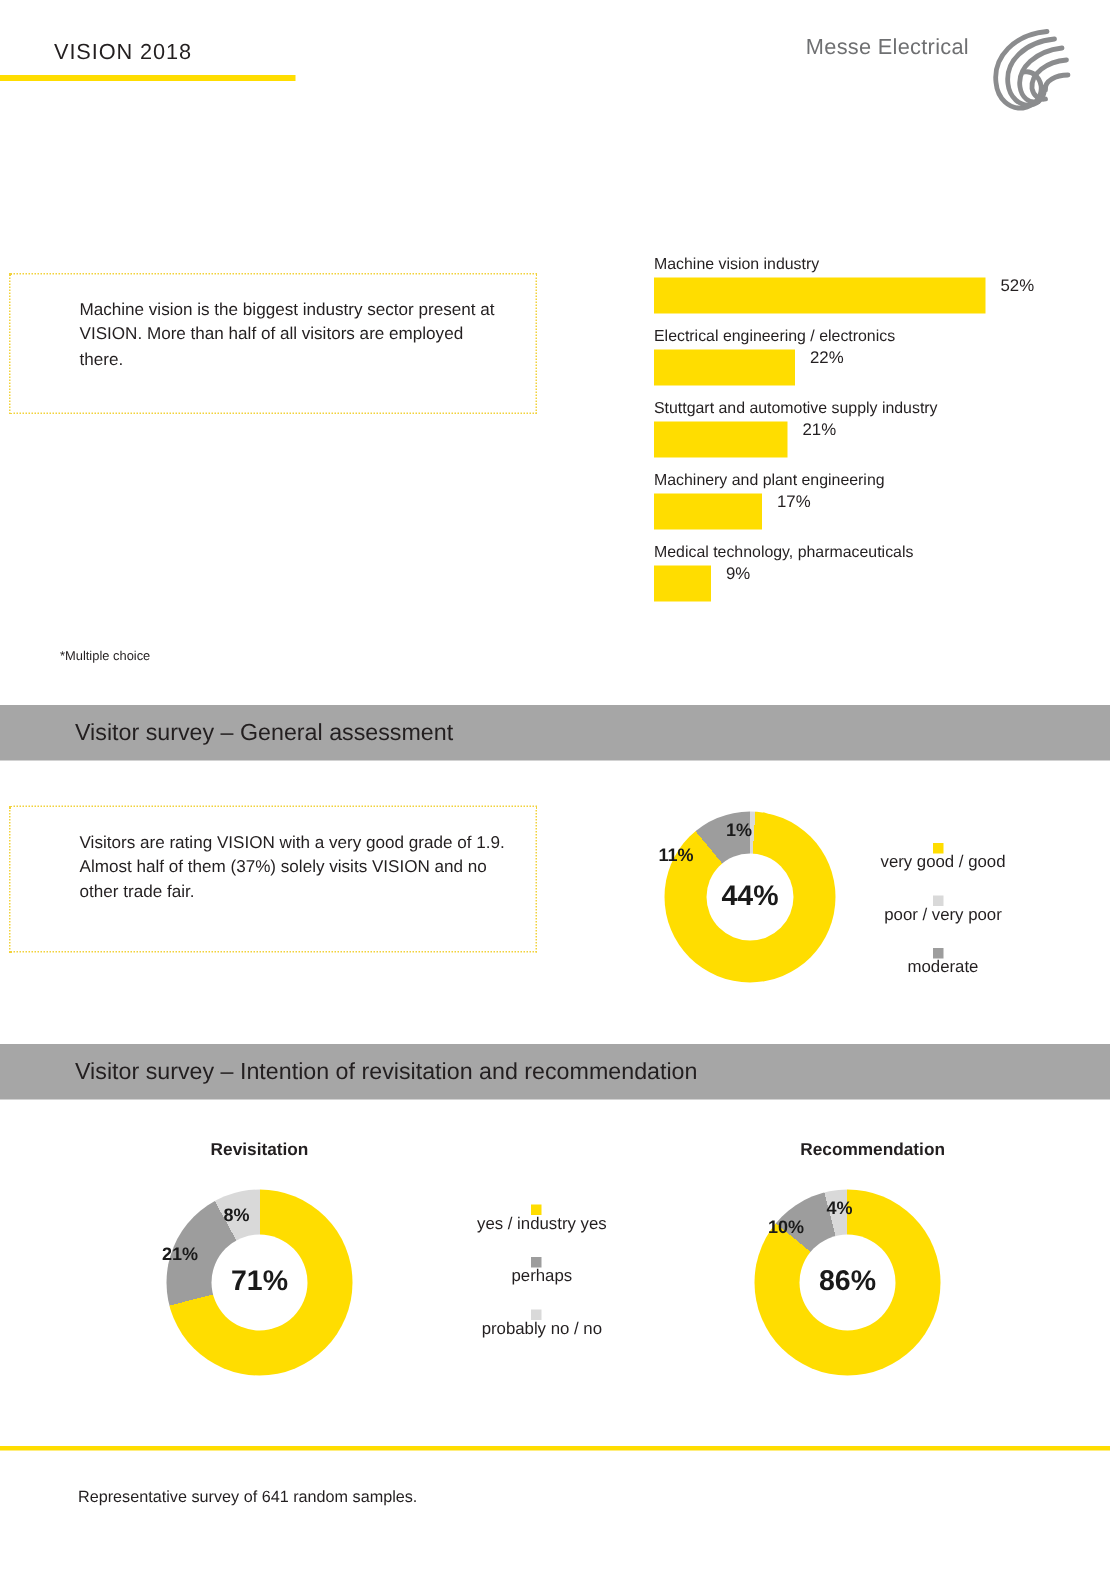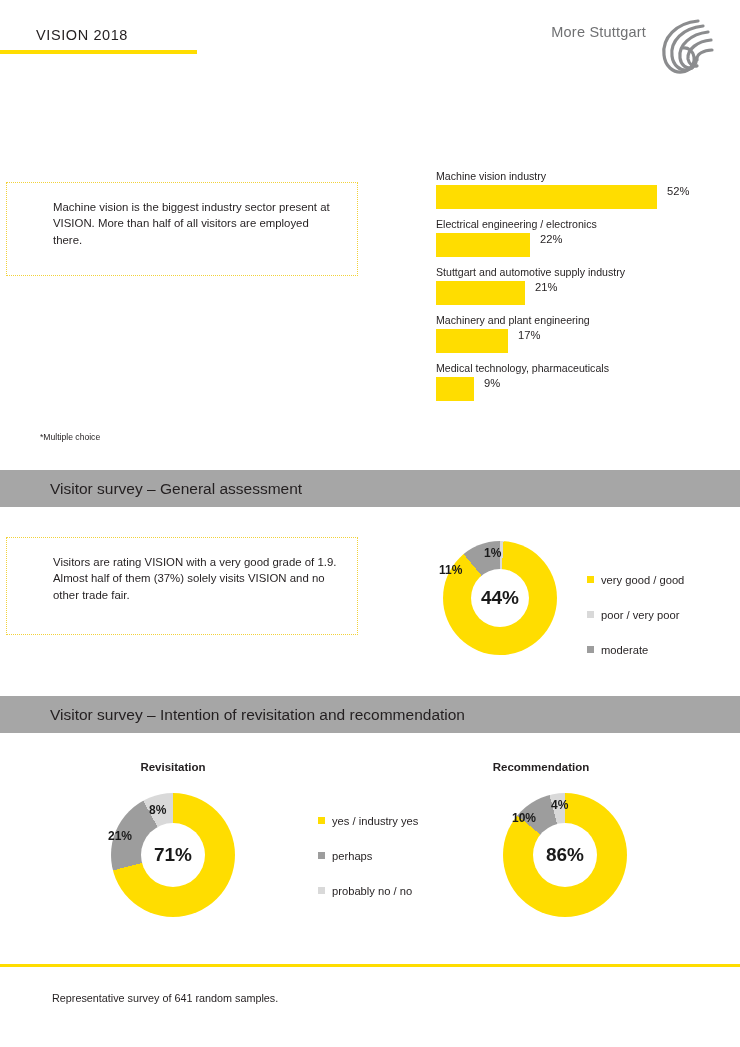--- a/index.html
+++ b/index.html
@@ -82,21 +82,21 @@
     position: absolute; font-size: 12px; font-weight: bold; color: #1a1a1a;
     white-space: nowrap;
   }
   .donut-caption {
     position: absolute; width: 100%; text-align: center;
     font-size: 11.5px; font-weight: bold; color: #231f20;
   }
 
   
   .legend { position: absolute; }
-  .legend-item { display: flex; align-items: center; height: 35px; }
+  .legend-item { display: flex; align-items: center; height: 35px; flex-direction: column; }
   .legend-swatch { width: 7px; height: 7px; margin-right: 7px; flex: 0 0 auto; }
   .legend-text { font-size: 11.2px; color: #231f20; }
 
   
   .footer-rule {
     position: absolute; left: 0; top: 964px; width: 740px; height: 3px;
     background: #ffdd00;
   }
   .footer-text {
     position: absolute; left: 52px; top: 992px;
@@ -104,21 +104,21 @@
   }
 </style>
 </head>
 <body>
 
 <div class="page">
 
   <div class="header">
     <div class="brand-title">VISION 2018</div>
     <div class="brand-rule"></div>
-    <div class="logo-text">More Stuttgart</div>
+    <div class="logo-text">Messe Electrical</div>
     <div class="logo-mark">
       <svg viewBox="0 0 64 64" width="64" height="64" aria-hidden="true">
         <g fill="none" stroke="#8b8c8e" stroke-linecap="round">
           <path d="M44 7 C22 9 8 24 10 41 C11 52 19 59 28 58 C36 57 41 50 40 43 C39 37 34 33 29 34" stroke-width="3.2"></path>
           <path d="M49 12 C29 14 16 27 18 42 C19 51 26 57 33 56 C39 55 43 50 42 44" stroke-width="3.2"></path>
           <path d="M54 18 C37 20 24 31 26 44 C27 51 32 55 38 54" stroke-width="3.2"></path>
           <path d="M57 26 C44 27 33 35 34 45 C35 50 39 53 43 52" stroke-width="3.2"></path>
           <path d="M58 36 C50 36 42 40 43 46" stroke-width="3.2"></path>
         </g>
       </svg>
@@ -242,21 +242,21 @@
     <div class="legend-item">
       <span class="legend-swatch" style="background:#9d9d9d"></span>
       <span class="legend-text">perhaps</span>
     </div>
     <div class="legend-item">
       <span class="legend-swatch" style="background:#d9d9d9"></span>
       <span class="legend-text">probably no / no</span>
     </div>
   </div>
 
-  <div class="donut-caption" style="left:476px; top:761px; width:130px;">Recommendation</div>
+  <div class="donut-caption" style="left:500px; top:761px; width:130px;text-align:right;">Recommendation</div>
 
   <div class="donut-wrap" style="left:503px; top:793px; width:124px; height:124px;">
     <div class="donut" style="width:124px; height:124px;
                 background: conic-gradient(from 0deg,
                   #ffdd00 0deg 309.6deg,
                   #9d9d9d 309.6deg 345.6deg,
                   #d9d9d9 345.6deg 360deg);">
       <div class="hole" style="width:64px; height:64px;">
         <span>86%</span>
       </div>

